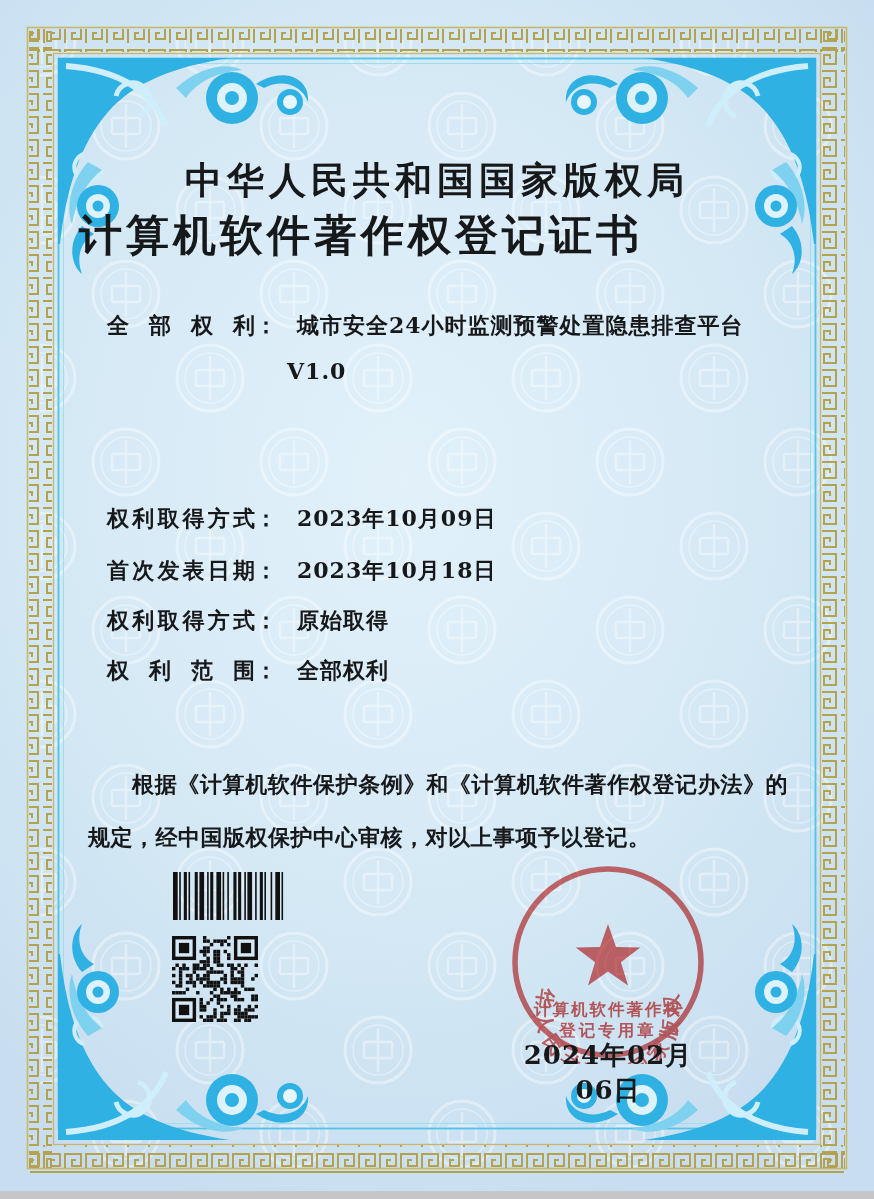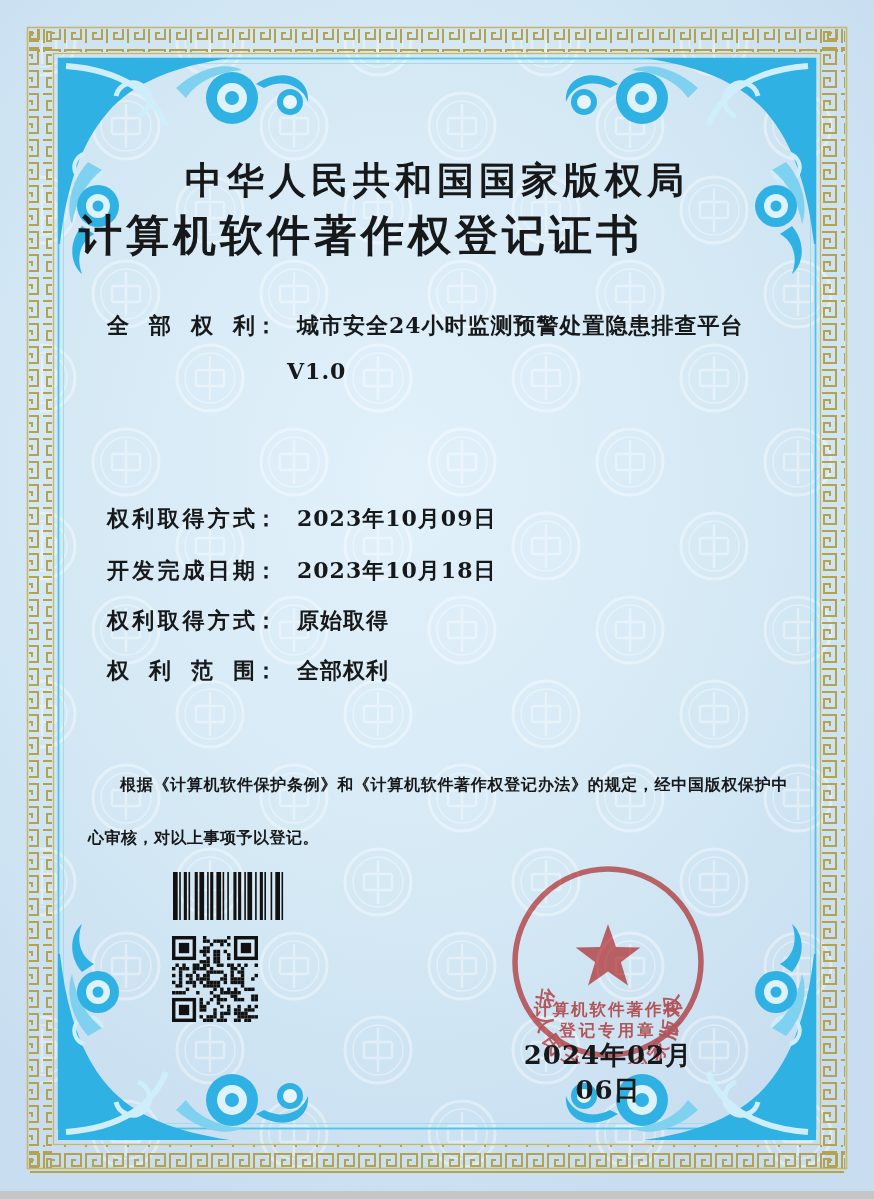--- a/index.html
+++ b/index.html
@@ -19,21 +19,21 @@
   .cert-title{top:207px;left:0;width:722px;text-align:center;
     font-size:43px;font-weight:bold;letter-spacing:4px;}
   .cert-no{top:266px;right:104px;font-size:20px;font-weight:bold;letter-spacing:1px;}
   .cert-no .gap{display:inline-block;width:14px;}
   .row{position:absolute;left:107px;font-size:22px;font-weight:bold;}
   .lab{display:inline-block;width:148px;text-align:justify;text-align-last:justify;}
   .colon{display:inline-block;}
   .val{margin-left:20px;letter-spacing:1px;}
   .val2{position:absolute;left:287px;font-size:22px;font-weight:bold;letter-spacing:1px;}
   .statement{position:absolute;left:88px;top:758px;width:700px;
-    font-size:16px;font-weight:600;line-height:53px;
+    font-size:22px;font-weight:600;line-height:53px;
     text-align:justify;text-indent:2em;white-space:normal;letter-spacing:0.5px;}
   .issue-date{position:absolute;left:508px;top:1038px;width:200px;text-align:center;
     font-size:26px;font-weight:bold;letter-spacing:1px;}
   .barcode-box{position:absolute;left:173px;top:872px;}
   .qr-box{position:absolute;left:172px;top:936px;}
   .seal-box{position:absolute;left:506px;top:860px;mix-blend-mode:multiply;opacity:0.92;}
   .bottom-strip{position:absolute;left:0;bottom:0;width:874px;height:8px;background:#c6c6c8;}
 </style>
 </head>
 <body>
@@ -109,21 +109,21 @@
     <span class="lab">全部权利</span><span class="colon">：</span><span class="val">城市安全24小时监测预警处置隐患排查平台</span>
   </div>
   <div class="val2" style="top:358px">V1.0</div>
 
 
   <div class="row" style="top:504px">
     <span class="lab">权利取得方式</span><span class="colon">：</span><span class="val">2023年10月09日</span>
   </div>
 
   <div class="row" style="top:556px">
-    <span class="lab">开发完成日期</span><span class="colon">：</span><span class="val">2023年10月18日</span>
+    <span class="lab">首次发表日期</span><span class="colon">：</span><span class="val">2023年10月18日</span>
   </div>
 
   <div class="row" style="top:656px">
     <span class="lab">权利范围</span><span class="colon">：</span><span class="val">全部权利</span>
   </div>
 
   <div class="row" style="top:606px">
     <span class="lab">权利取得方式</span><span class="colon">：</span><span class="val">原始取得</span>
   </div>
 

